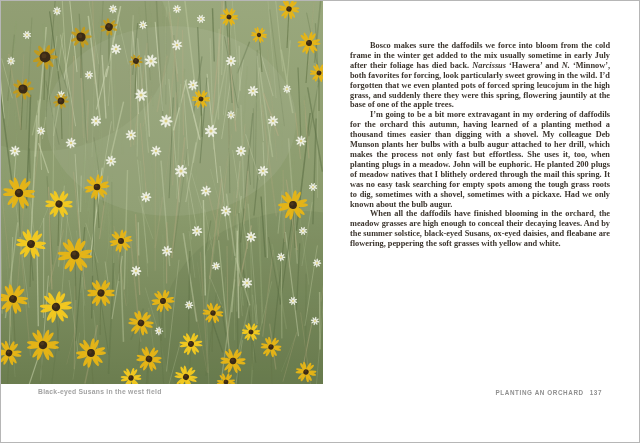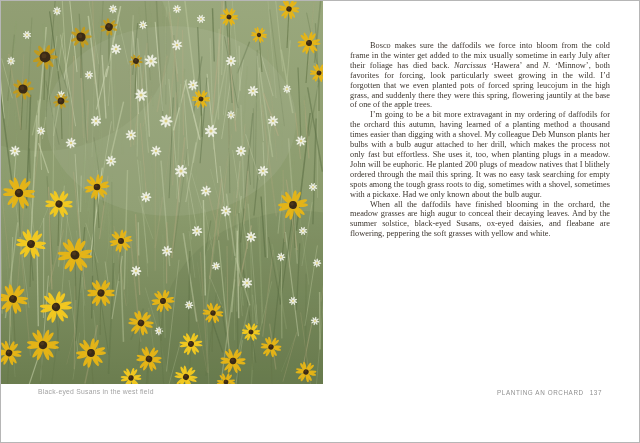--- a/index.html
+++ b/index.html
@@ -1,19 +1,20 @@
 <!DOCTYPE html>
 <html><head>
 <meta charset="utf-8">
 <style>
   html,body{margin:0;padding:0;background:#ffffff;}
   .spread{
     position:relative;width:640px;height:443px;box-sizing:border-box;
     background:#ffffff;border:1px solid #b6b6b6;overflow:hidden;
     font-family:"Liberation Serif",serif;
+    font-weight:bold;
   }
   .page{position:absolute;top:0;height:100%;}
   .page-left{left:0;width:322px;}
   .page-right{left:322px;width:317px;}
   .photo{position:absolute;left:0;top:0;width:322px;height:383px;margin:0;overflow:hidden;background:#8a9a6c;}
   .photo svg{display:block;width:100%;height:100%;}
   .caption{
     position:absolute;left:37px;top:387px;
     font-family:"Liberation Sans",sans-serif;font-size:6.8px;
     letter-spacing:0.25px;color:#a3a3a3;white-space:nowrap;
@@ -1547,20 +1548,20 @@
           </g>
         </svg>
     </figure>
     <div class="caption">Black-eyed Susans in the west field</div>
   </div>
 
   <div class="page page-right">
     <div class="text-block" id="text-block">
         <p><span>Bosco makes sure the daffodils we force into bloom from the cold frame in the winter get added to the mix usually sometime in early July after their foliage has died back. </span><i>Narcissus</i><span> ‘Hawera’ and </span><i>N.</i><span> ‘Minnow’, both favorites for forcing, look particularly sweet growing in the wild. I’d forgotten that we even planted pots of forced spring leucojum in the high grass, and suddenly there they were this spring, flowering jauntily at the base of one of the apple trees.</span></p>
         <p><span>I’m going to be a bit more extravagant in my ordering of daffodils for the orchard this autumn, having learned of a planting method a thousand times easier than digging with a shovel. My colleague Deb Munson plants her bulbs with a bulb augur attached to her drill, which makes the process not only fast but effortless. She uses it, too, when planting plugs in a meadow. John will be euphoric. He planted 200 plugs of meadow natives that I blithely ordered through the mail this spring. It was no easy task searching for empty spots among the tough grass roots to dig, sometimes with a shovel, sometimes with a pickaxe. Had we only known about the bulb augur.</span></p>
-        <p><span>When all the daffodils have finished blooming in the orchard, the meadow grasses are high augur to conceal their decaying leaves. And by the summer solstice, black-eyed Susans, ox-eyed daisies, and fleabane are flowering, peppering the soft grasses with yellow and white.</span></p>
+        <p><span>When all the daffodils have finished blooming in the orchard, the meadow grasses are high enough to conceal their decaying leaves. And by the summer solstice, black-eyed Susans, ox-eyed daisies, and fleabane are flowering, peppering the soft grasses with yellow and white.</span></p>
       </div>
     <div class="folio">
       <span>PLANTING AN ORCHARD</span><span class="pagenum">137</span>
     </div>
   </div>
 
 </div>
 
 </body></html>

